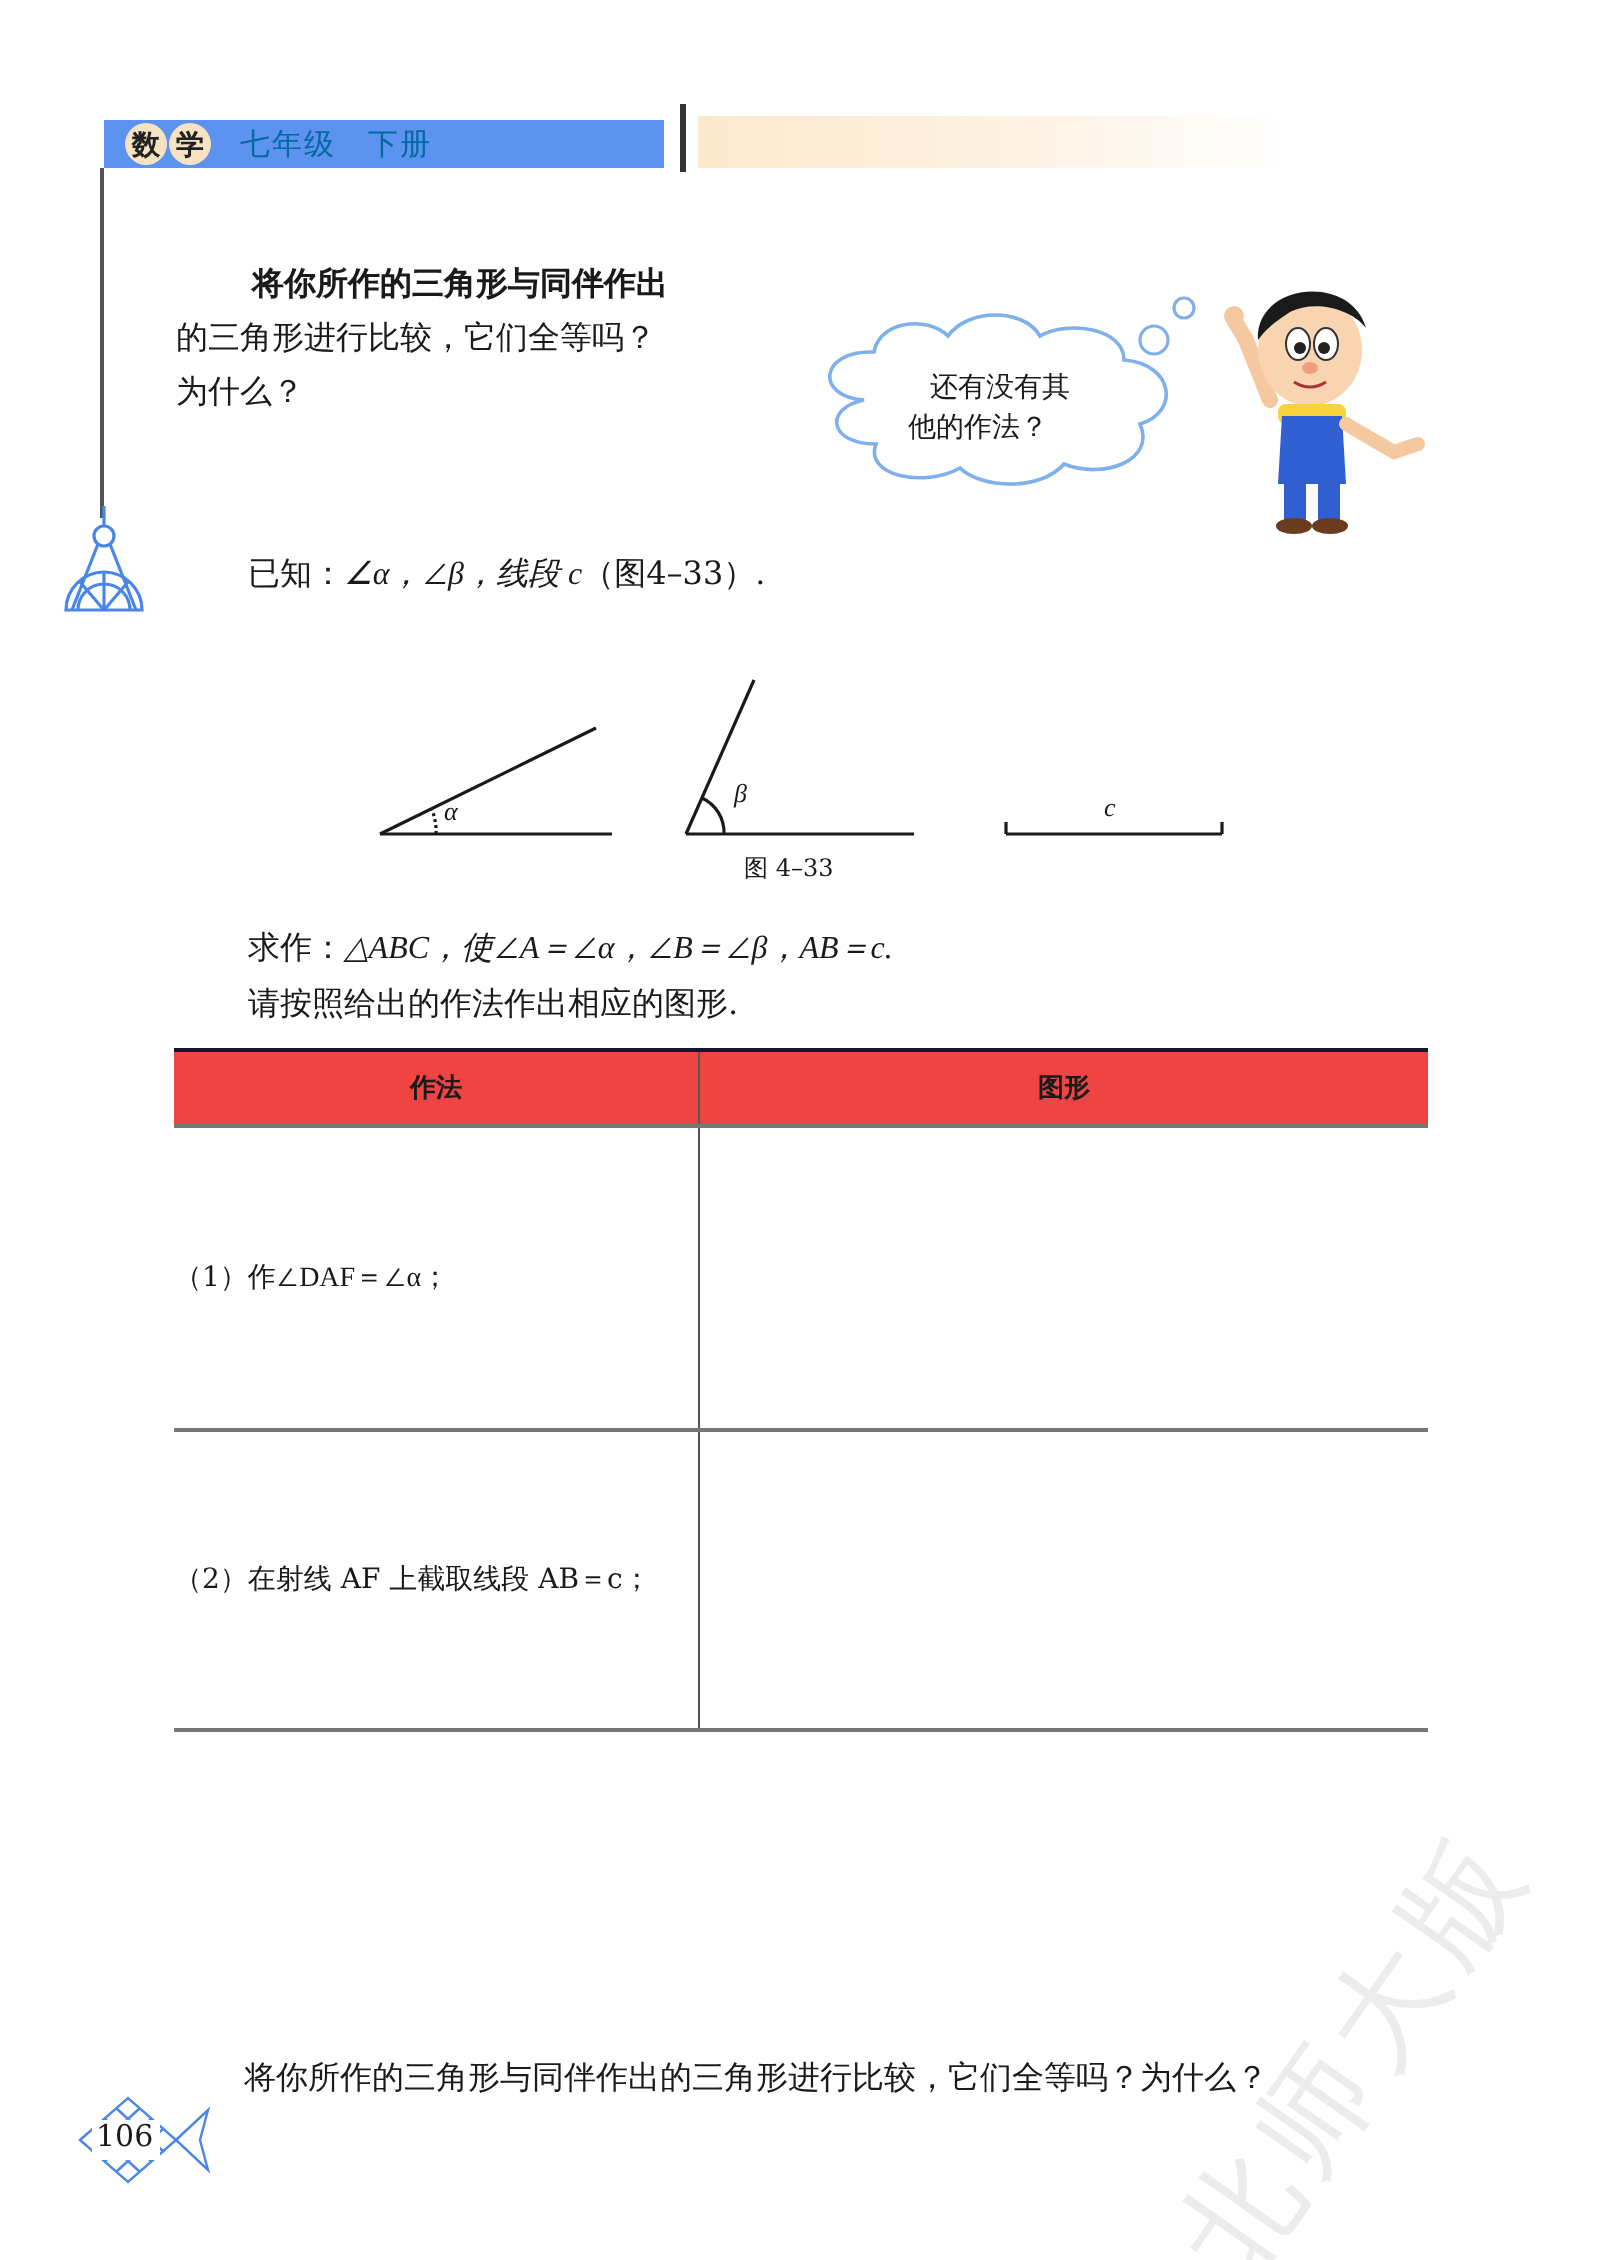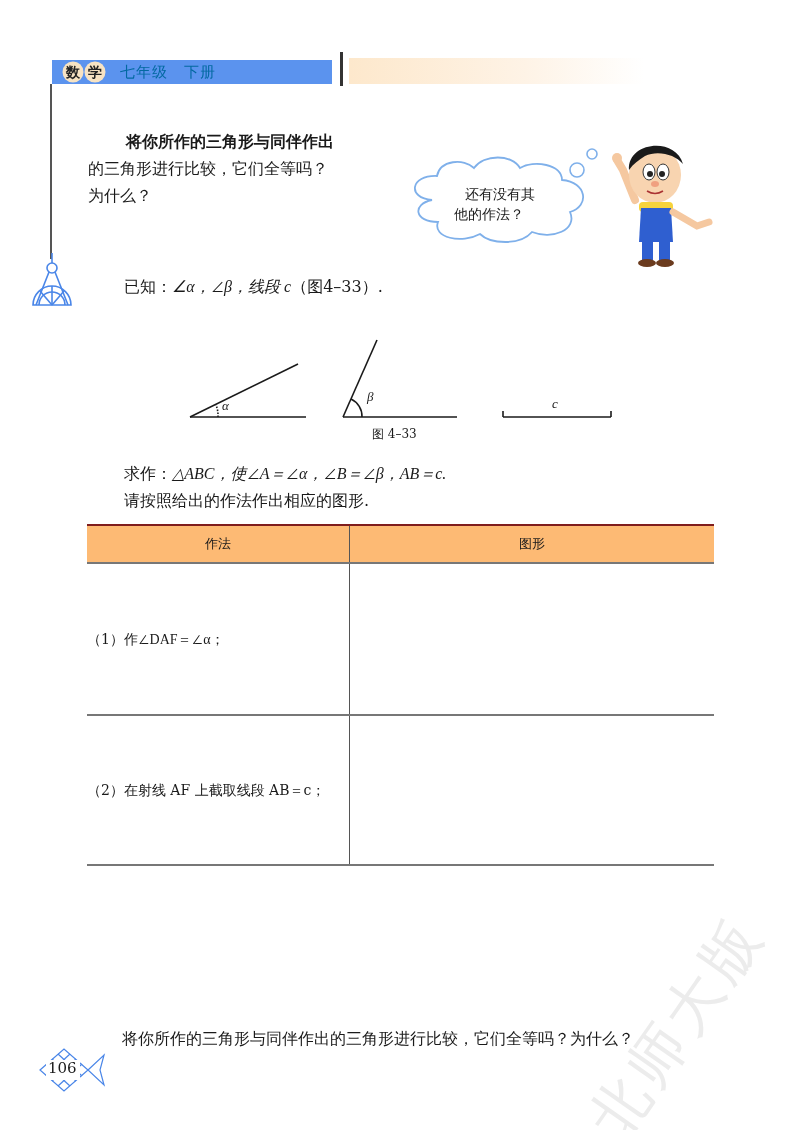--- a/index.html
+++ b/index.html
@@ -11,22 +11,22 @@
   .header-title { left: 120px; top: 61px; font-family: "DejaVu Sans", sans-serif; font-size: 15px;
                   color: #0369a1; letter-spacing: 1px; line-height: 22px; white-space: pre; }
   .header-divider { left: 340px; top: 52px; width: 3px; height: 34px; background: #333; }
   .header-gradient { left: 349px; top: 58px; width: 295px; height: 26px;
                      background: linear-gradient(to right, #fde8cc, #fef3e6 60%, rgba(255,255,255,0)); }
   .margin-line { left: 50px; top: 84px; width: 1.5px; height: 175px; background: #555; }
   p.txt { margin: 0; font-size: 16px; line-height: 27px; white-space: nowrap; }
   .math { font-style: italic; font-family: "Liberation Serif", serif; }
   .cloud-text { font-family: "DejaVu Sans", sans-serif; font-size: 14px; line-height: 19px; }
   table.method { position: absolute; left: 87px; top: 524px; width: 627px; border-collapse: collapse; }
-  table.method th { background: #fdba74; height: 34px; font-family: "DejaVu Sans", sans-serif; font-size: 13px;
-                    font-weight: normal; border-top: 2px solid #7f1d1d; border-bottom: 2px solid #777; }
+  table.method th { background: #ef4444; height: 34px; font-family: "DejaVu Sans", sans-serif; font-size: 13px;
+                    font-weight: bold; border-top: 2px solid #0f172a; border-bottom: 2px solid #777; }
   table.method td { border-bottom: 2px solid #777; vertical-align: middle; font-size: 14px;
                     line-height: 28px; padding: 0 6px 0 0; }
   table.method th:first-child, table.method td:first-child { border-right: 1.5px solid #555; width: 256px; }
   .step-row1 td { height: 150px; }
   .step-row2 td { height: 148px; }
   .step-row3 td { height: 148px; }
   .step-text { font-size: 14px; white-space: nowrap; }
   .step-indent { padding-left: 40px; display: block; }
   .watermark { left: 548px; top: 880px; font-family: "DejaVu Serif", serif; font-size: 58px; color: #ececec;
                transform: rotate(-55deg); transform-origin: left top; white-space: nowrap; letter-spacing: 6px; }

